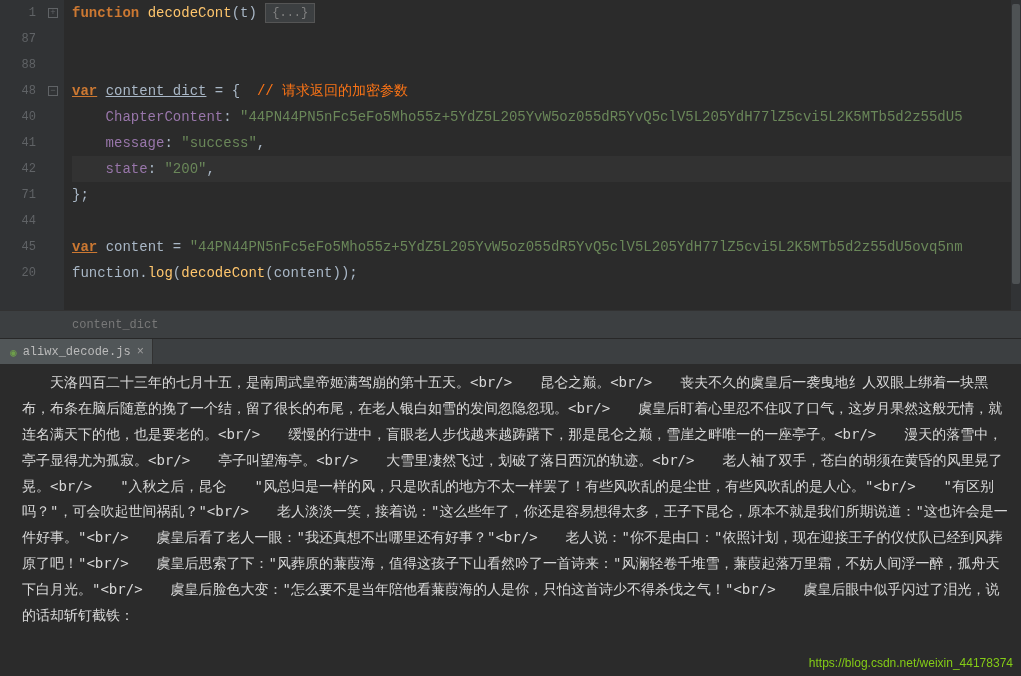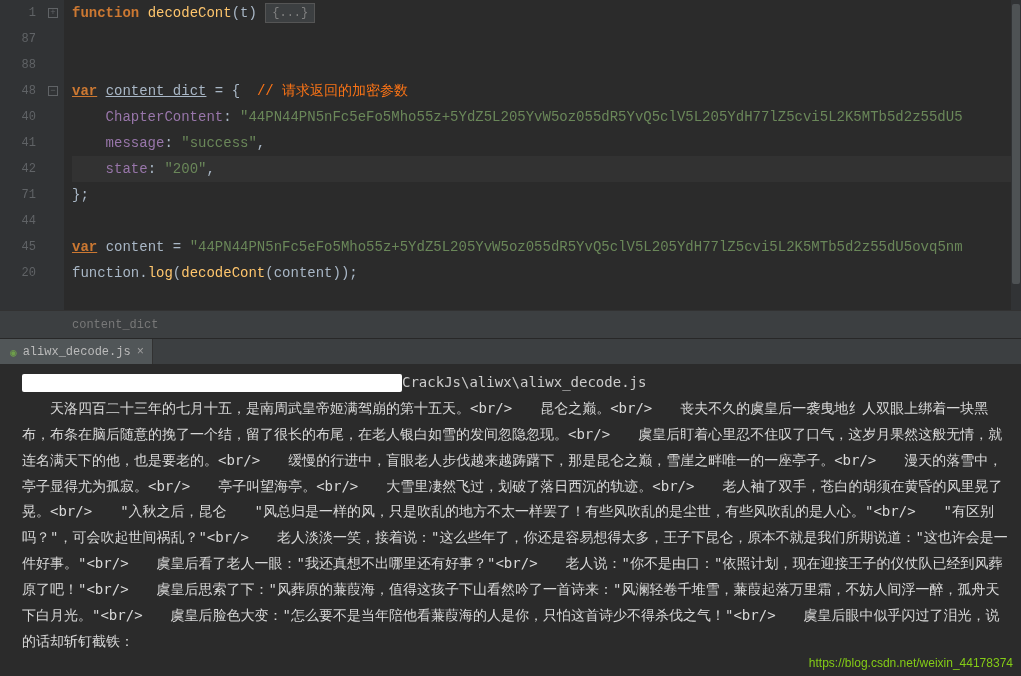--- a/index.html
+++ b/index.html
@@ -148,19 +148,16 @@
 
 <div class="tabbar">
   <div class="tab">
     <span class="js-icon">◉</span>
     <span>aliwx_decode.js</span>
     <span class="tab-x">×</span>
   </div>
 </div>
 
 <div class="console">
-  <div>
-    <span class="redact"></span><span class="path">CrackJs\aliwx\aliwx_decode.js</span>
-  </div>
   <div class="out">　　天洛四百二十三年的七月十五，是南周武皇帝姬满驾崩的第十五天。&lt;br/&gt;　　昆仑之巅。&lt;br/&gt;　　丧夫不久的虞皇后一袭曳地纟人双眼上绑着一块黑布，布条在脑后随意的挽了一个结，留了很长的布尾，在老人银白如雪的发间忽隐忽现。&lt;br/&gt;　　虞皇后盯着心里忍不住叹了口气，这岁月果然这般无情，就连名满天下的他，也是要老的。&lt;br/&gt;　　缓慢的行进中，盲眼老人步伐越来越踌躇下，那是昆仑之巅，雪崖之畔唯一的一座亭子。&lt;br/&gt;　　漫天的落雪中，亭子显得尤为孤寂。&lt;br/&gt;　　亭子叫望海亭。&lt;br/&gt;　　大雪里凄然飞过，划破了落日西沉的轨迹。&lt;br/&gt;　　老人袖了双手，苍白的胡须在黄昏的风里晃了晃。&lt;br/&gt;　　"入秋之后，昆仑　　"风总归是一样的风，只是吹乱的地方不太一样罢了！有些风吹乱的是尘世，有些风吹乱的是人心。"&lt;br/&gt;　　"有区别吗？"，可会吹起世间祸乱？"&lt;br/&gt;　　老人淡淡一笑，接着说："这么些年了，你还是容易想得太多，王子下昆仑，原本不就是我们所期说道："这也许会是一件好事。"&lt;br/&gt;　　虞皇后看了老人一眼："我还真想不出哪里还有好事？"&lt;br/&gt;　　老人说："你不是由口："依照计划，现在迎接王子的仪仗队已经到风葬原了吧！"&lt;br/&gt;　　虞皇后思索了下："风葬原的蒹葭海，值得这孩子下山看然吟了一首诗来："风澜轻卷千堆雪，蒹葭起落万里霜，不妨人间浮一醉，孤舟天下白月光。"&lt;br/&gt;　　虞皇后脸色大变："怎么要不是当年陪他看蒹葭海的人是你，只怕这首诗少不得杀伐之气！"&lt;br/&gt;　　虞皇后眼中似乎闪过了泪光，说的话却斩钉截铁：</div>
 </div>
 
 <div class="watermark">https://blog.csdn.net/weixin_44178374</div>
 
 </body></html>

